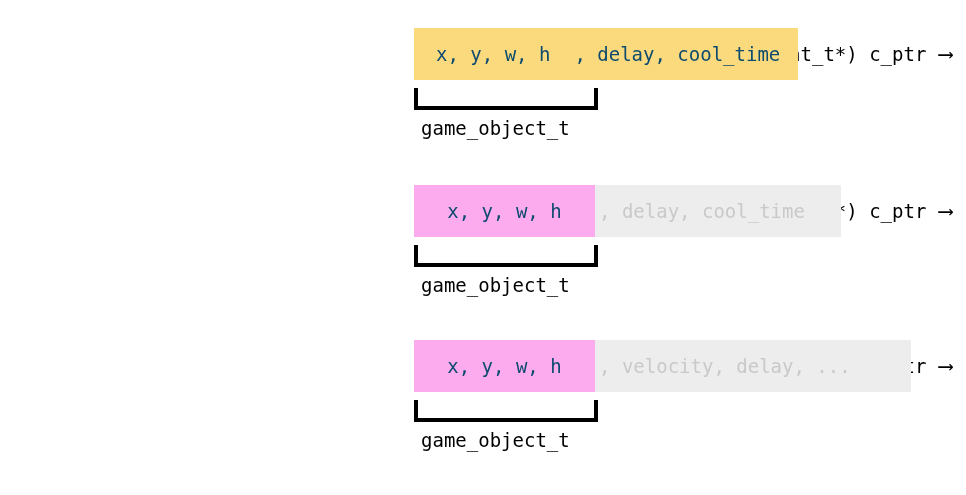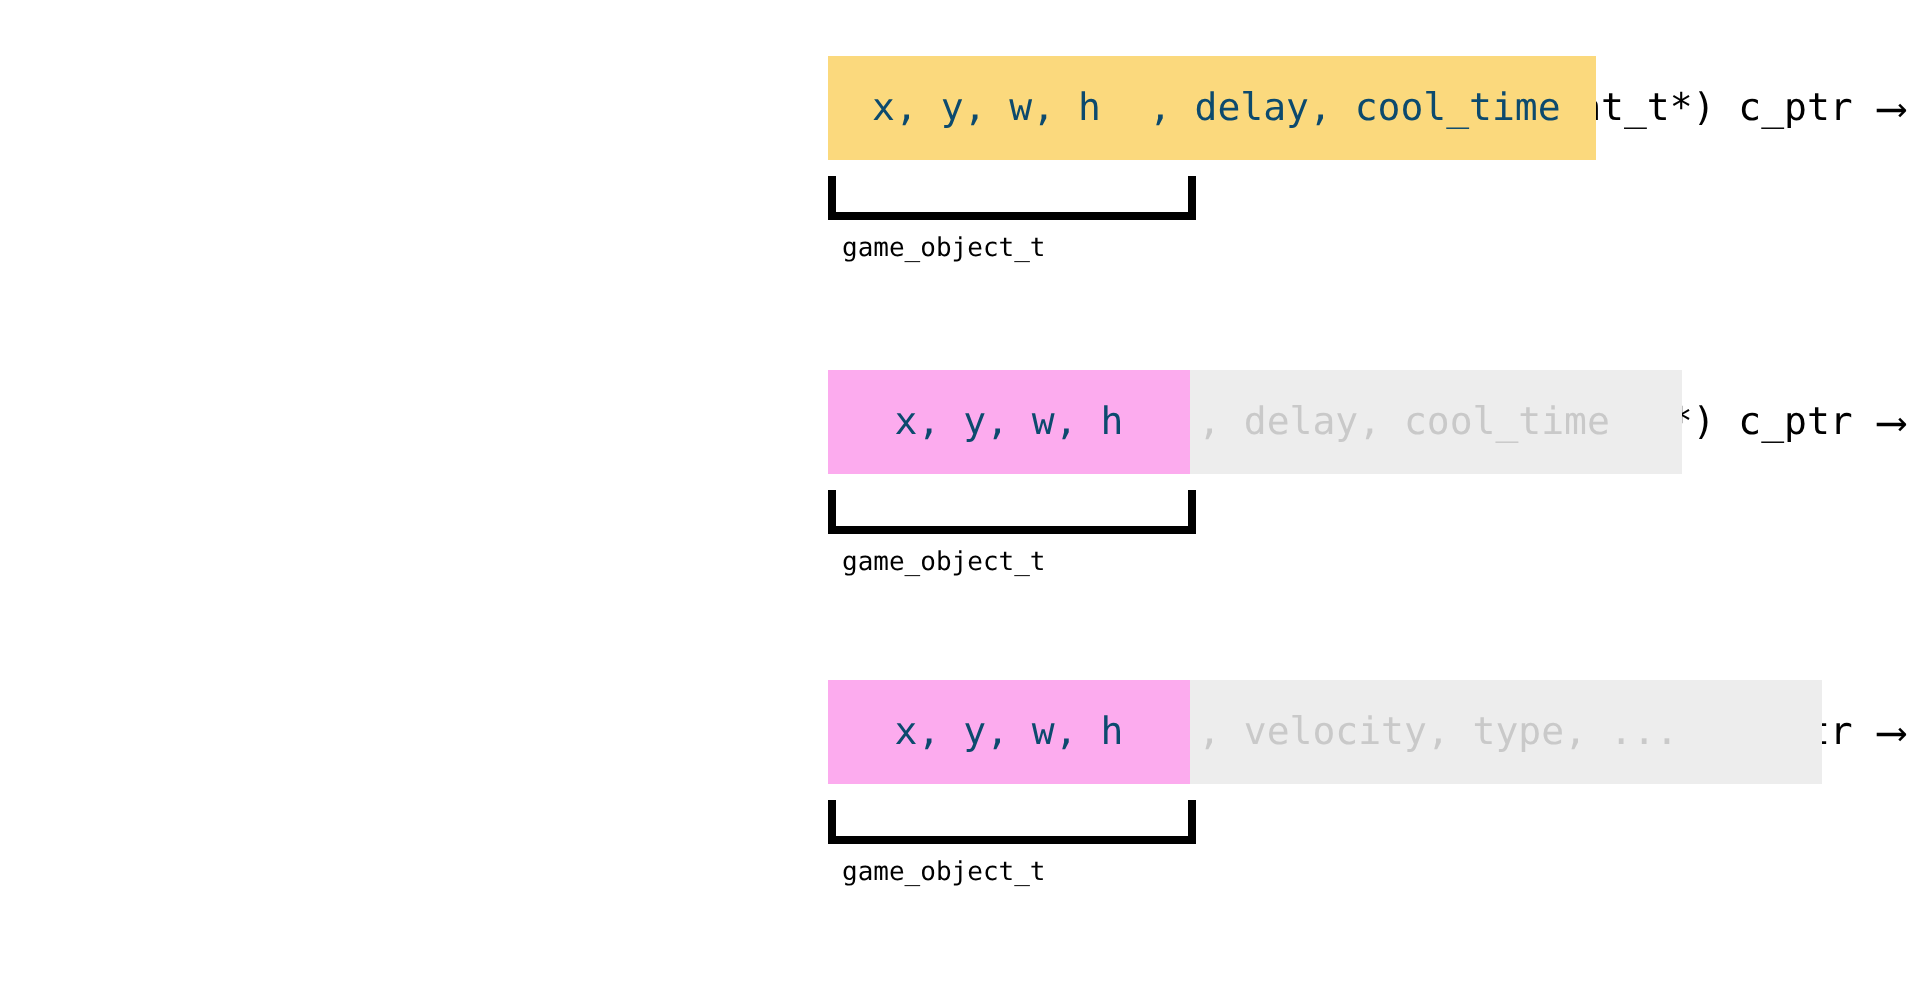--- a/index.html
+++ b/index.html
@@ -102,21 +102,21 @@
     height: 22px;
     border-left: 4px solid #000000;
     border-right: 4px solid #000000;
     border-bottom: 4px solid #000000;
     box-sizing: border-box;
   }
   .brace-label {
     position: absolute;
     left: 421px;
     top: 89px;
-    font-size: 13px;
+    font-size: 19px;
     color: #000000;
     white-space: nowrap;
   }
 </style>
 </head>
 <body>
 
 <div class="diagram">
 
   <div class="row-group" style="top:28px;">
@@ -152,20 +152,20 @@
 
   <div class="row-group" style="top:340px;">
 
     <div class="ptr-label">
       <span class="ptr-text">(game_object_t*) e_ptr</span>
       <span class="ptr-arrow">⟶</span>
     </div>
 
     <div class="strip">
       <div class="cell cell-head cell-pink">x, y, w, h</div>
-      <div class="cell cell-tail cell-tail-3">, velocity, type, ...</div>
+      <div class="cell cell-tail cell-tail-3">, velocity, delay, ...</div>
     </div>
 
     <div class="brace"></div>
     <div class="brace-label">game_object_t</div>
   </div>
 
 </div>
 
 </body></html>

